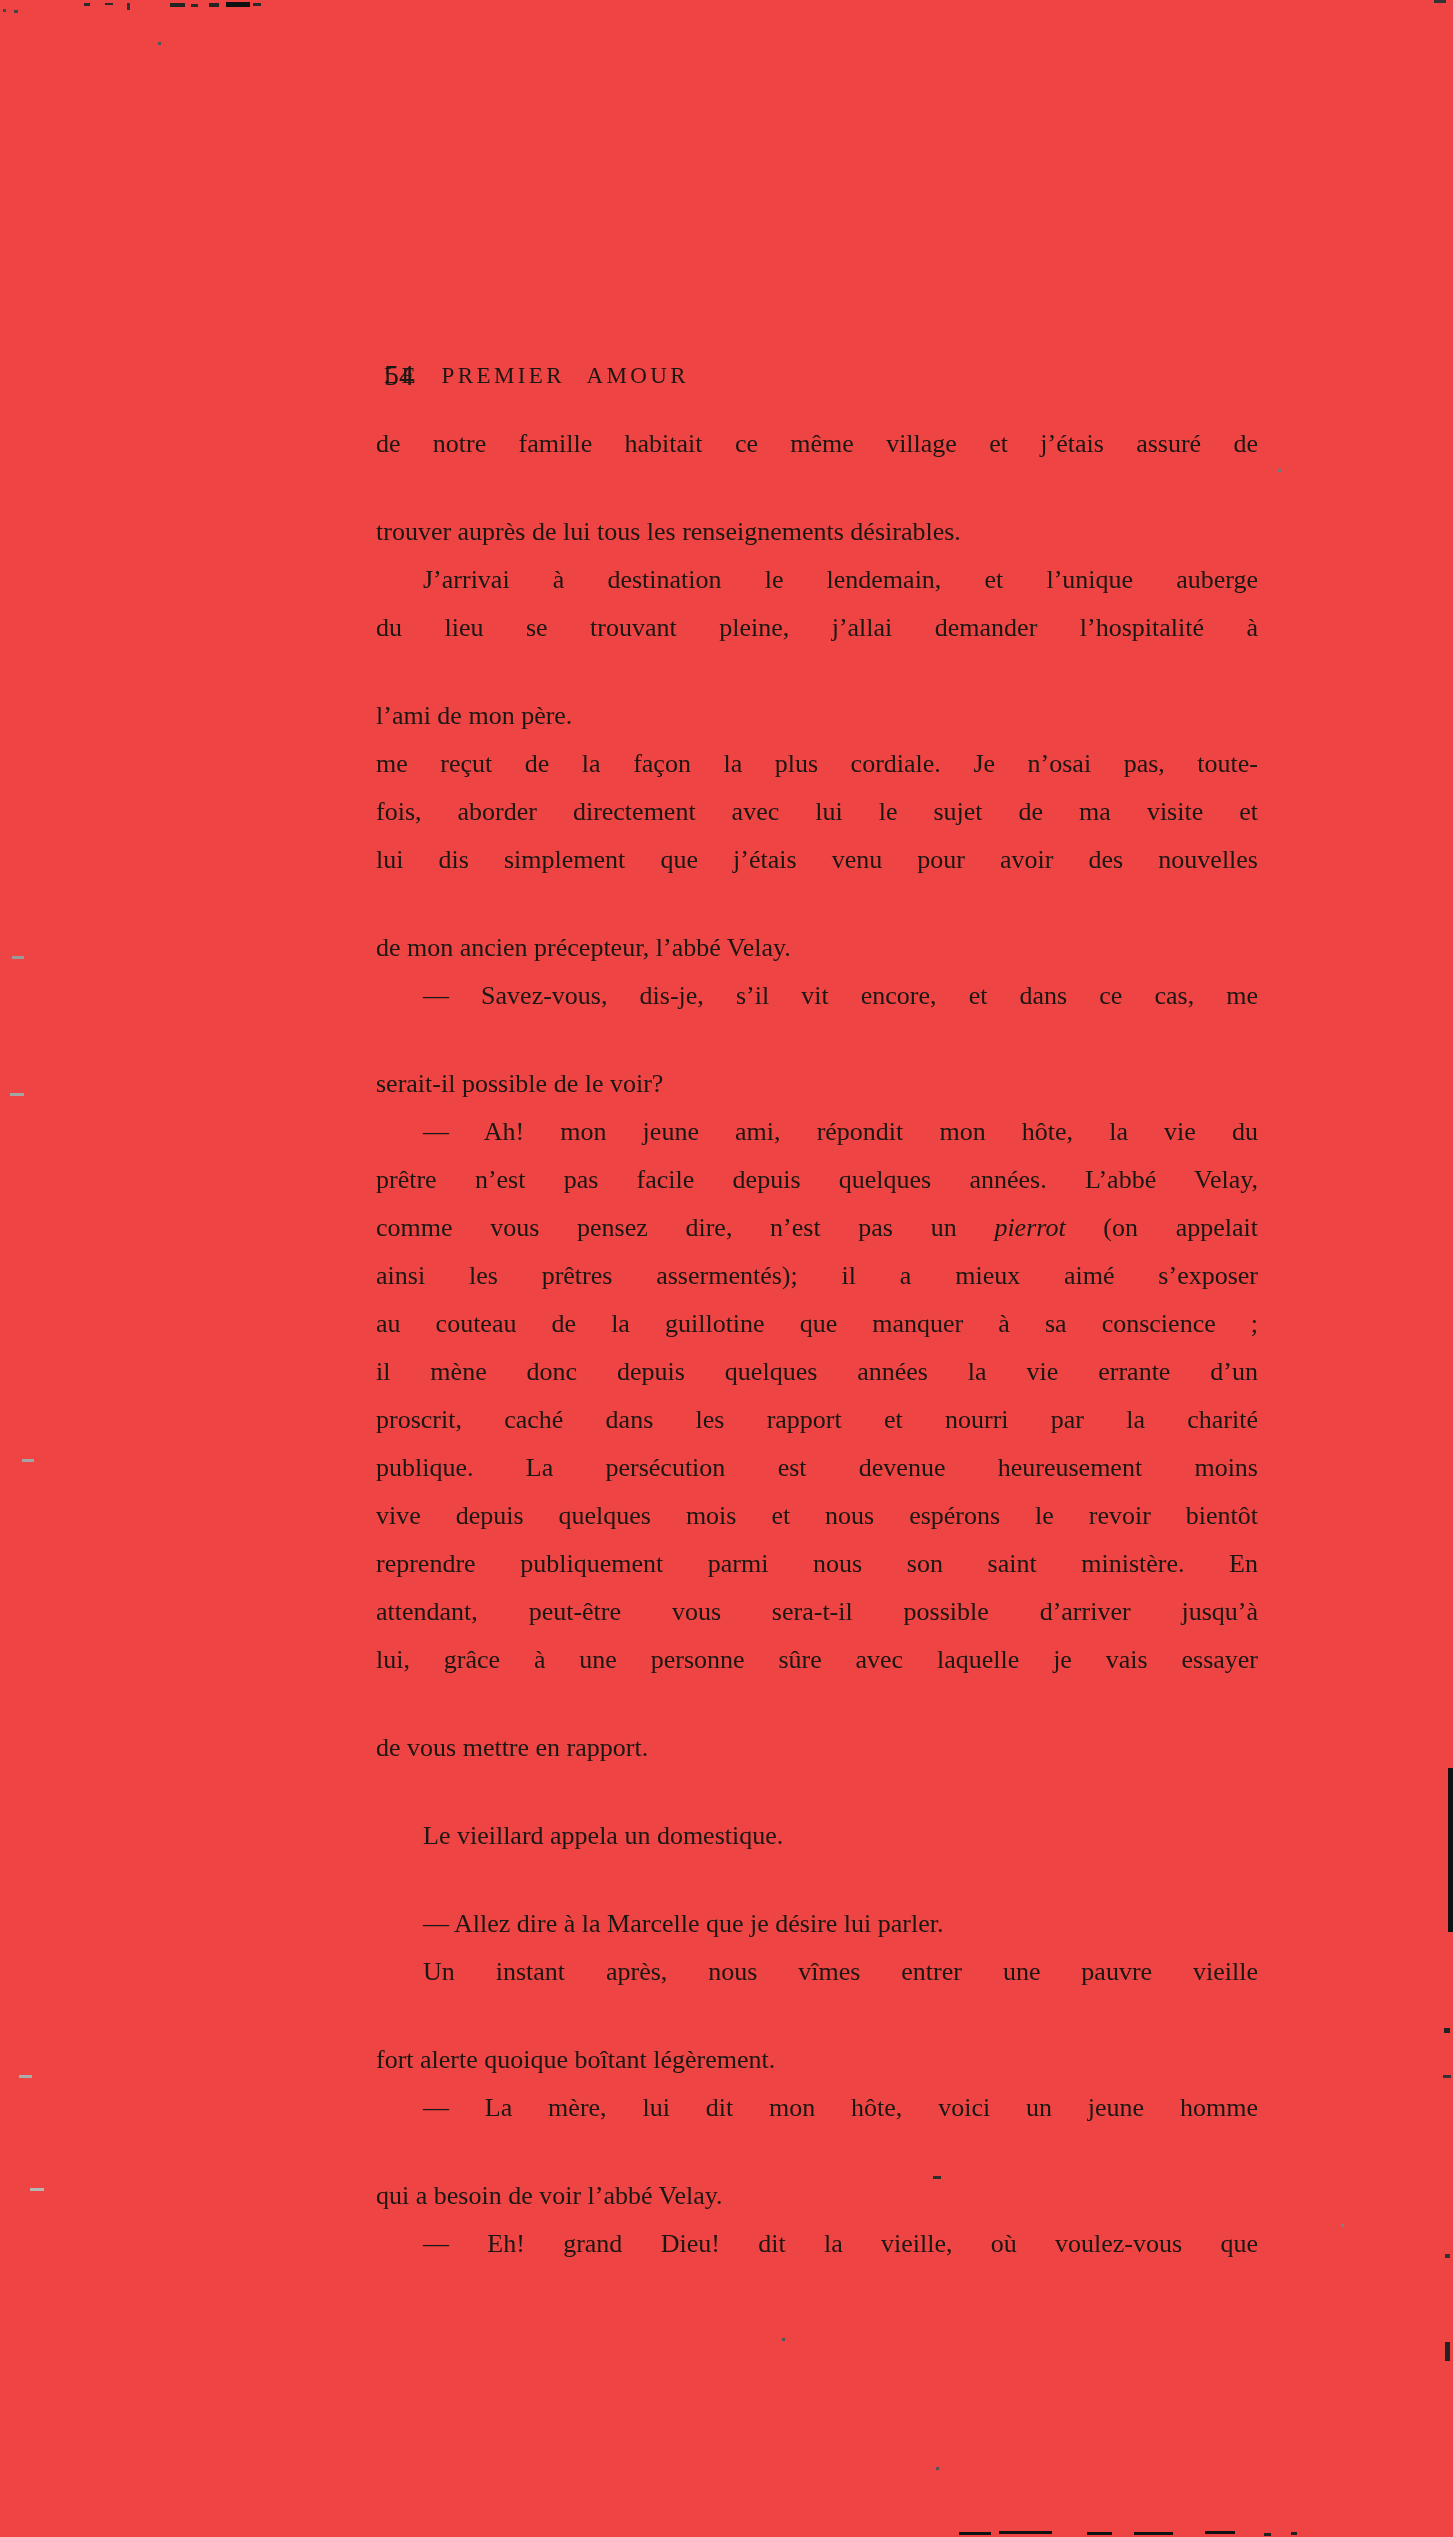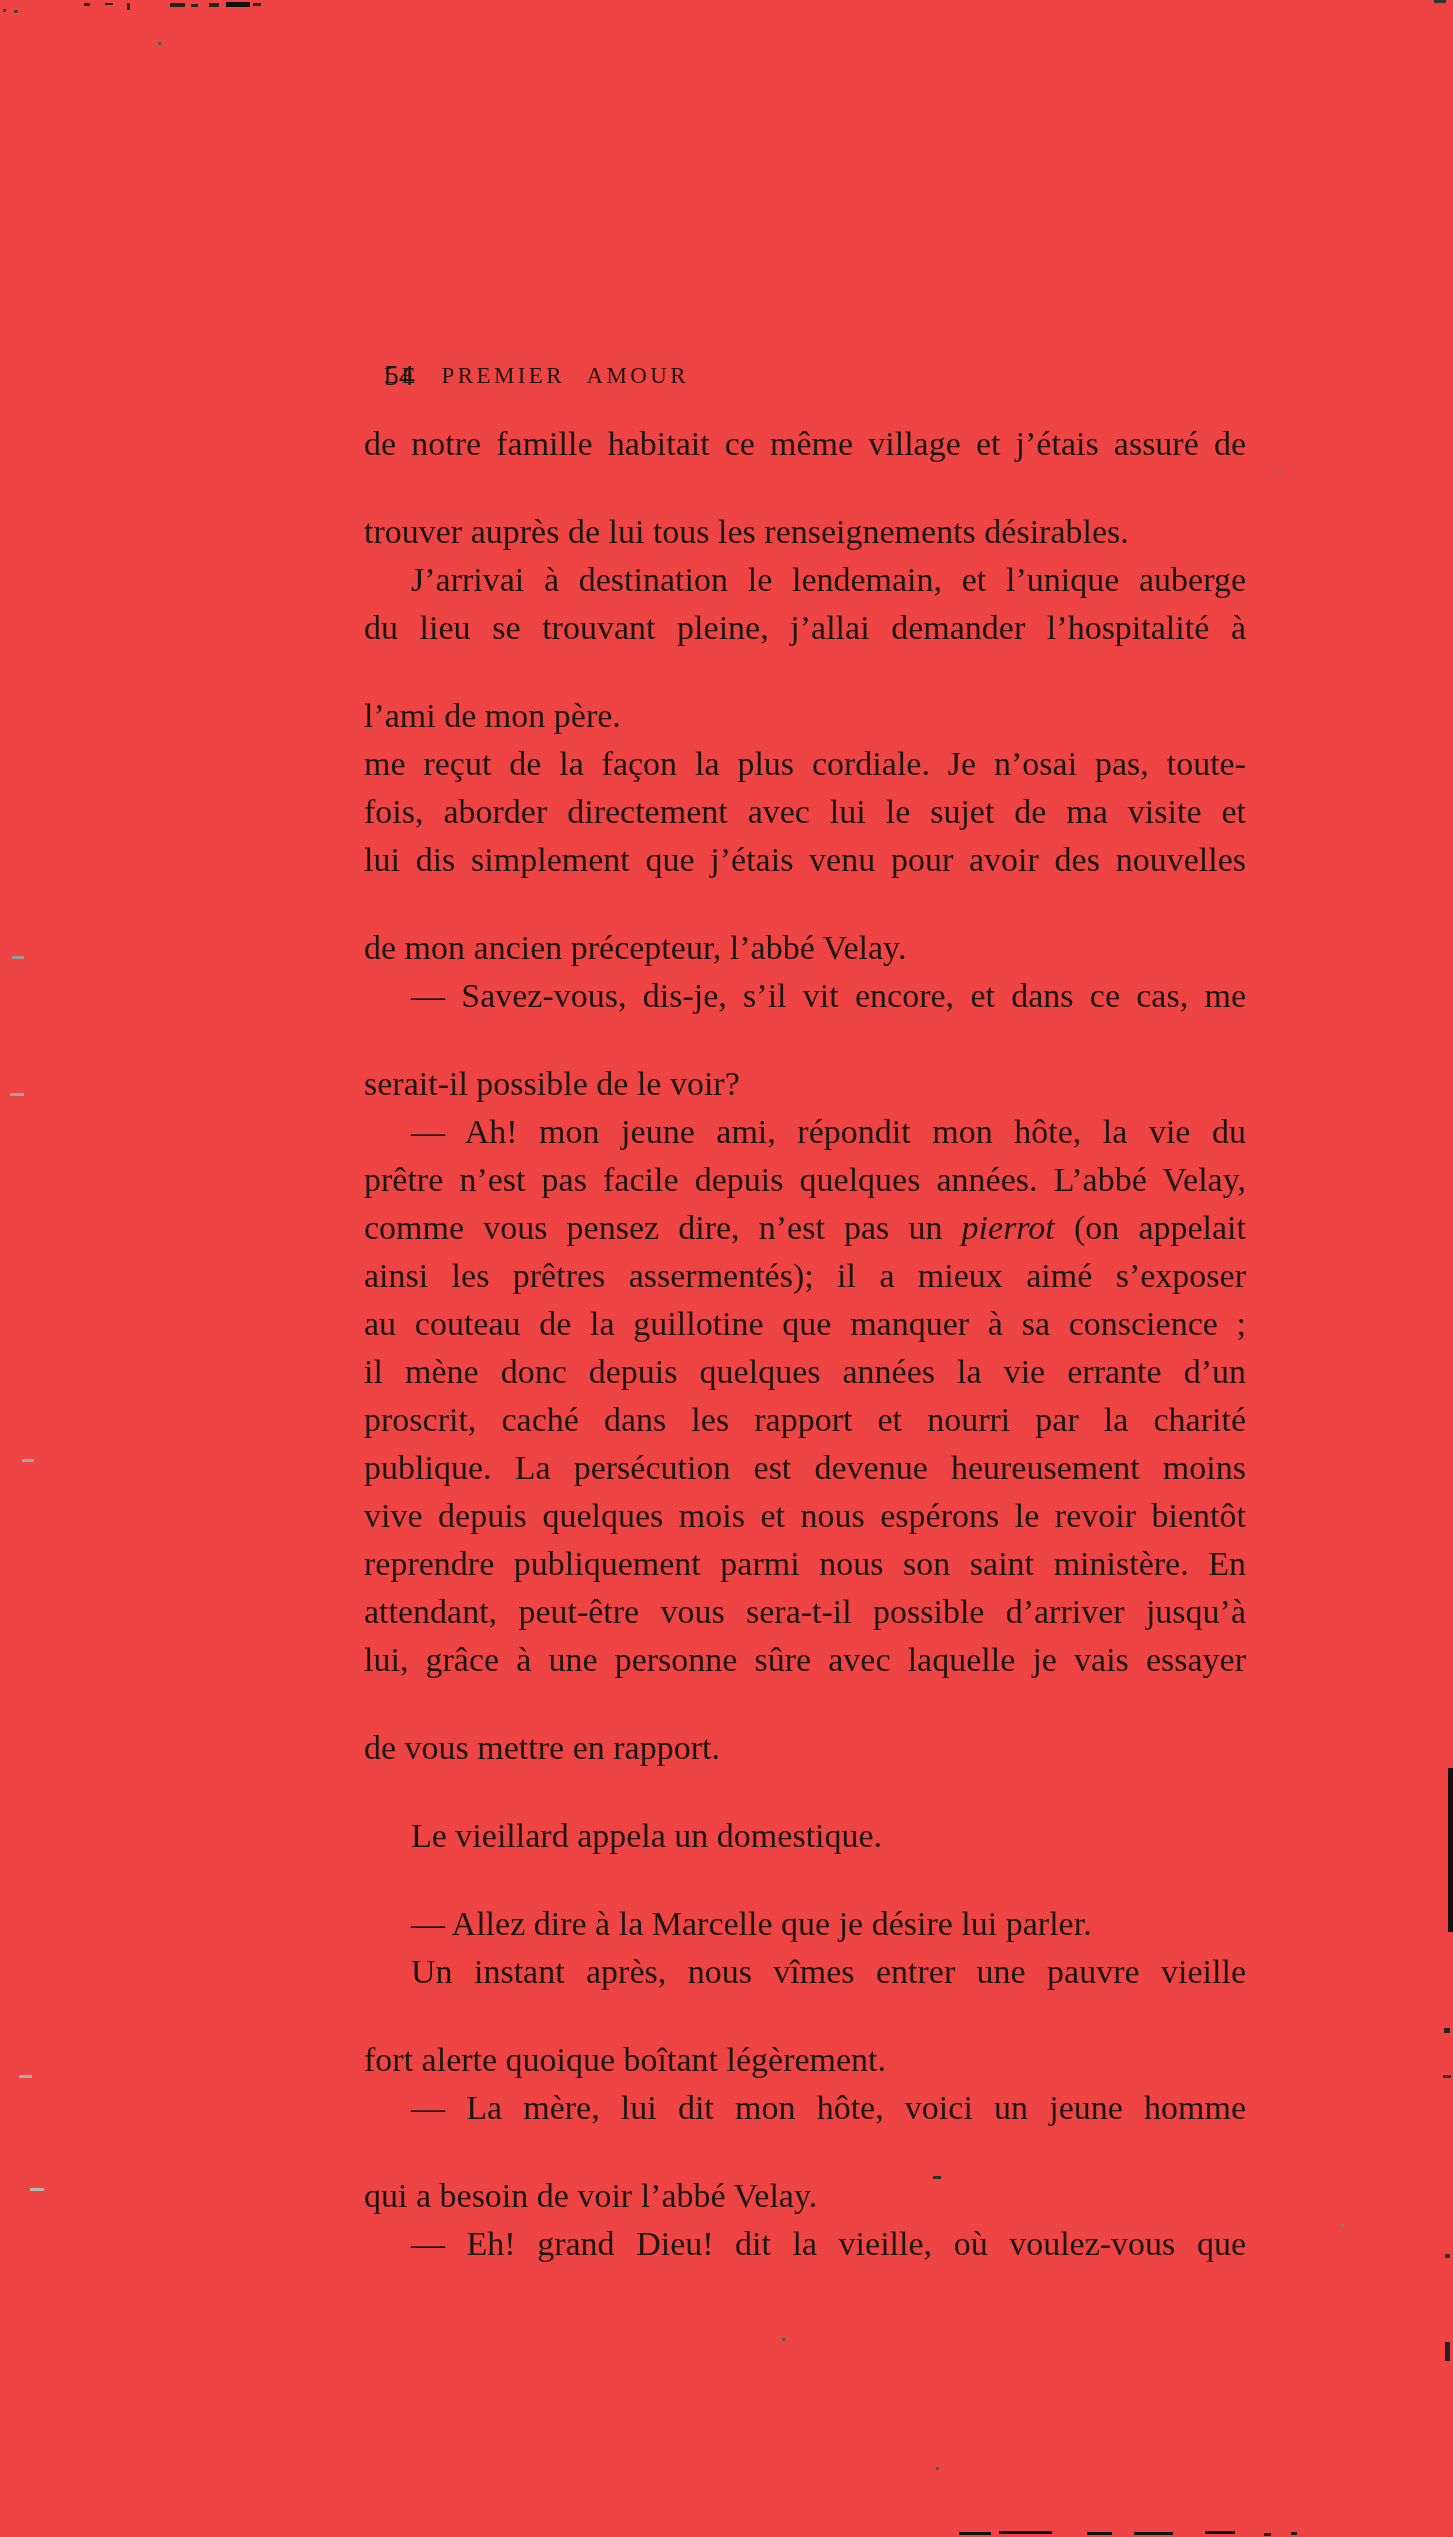--- a/index.html
+++ b/index.html
@@ -37,24 +37,24 @@
     right: 0;
     top: 2.5px;
     font-size: 23px;
     line-height: 29px;
     letter-spacing: 3.4px;
     word-spacing: 13.5px;
   }
   
   #body-text {
     position: absolute;
-    left: 364px;
+    left: 376px;
     top: 420px;
     width: 882px;
-    font-size: 34px;
+    font-size: 26px;
   }
   .line {
     height: 48px;
     line-height: 48px;
     white-space: normal;
     text-align: justify;
     text-align-last: justify;
     overflow: visible;
   }
   .line.flush {

